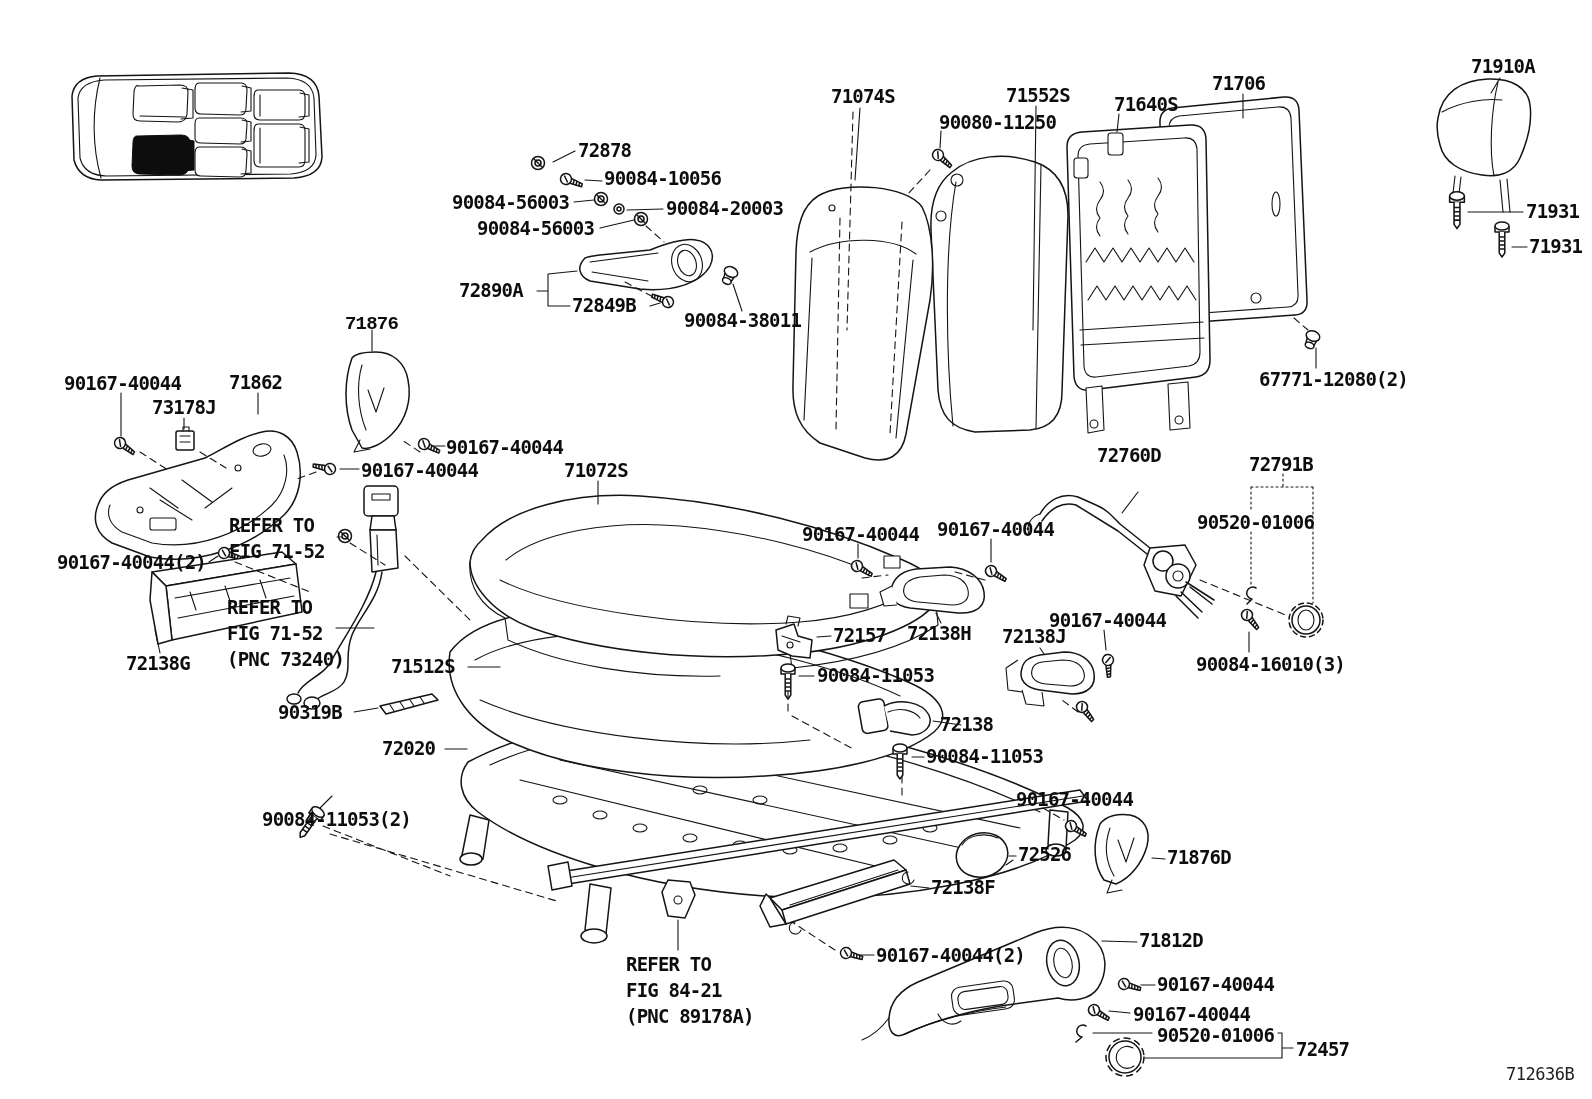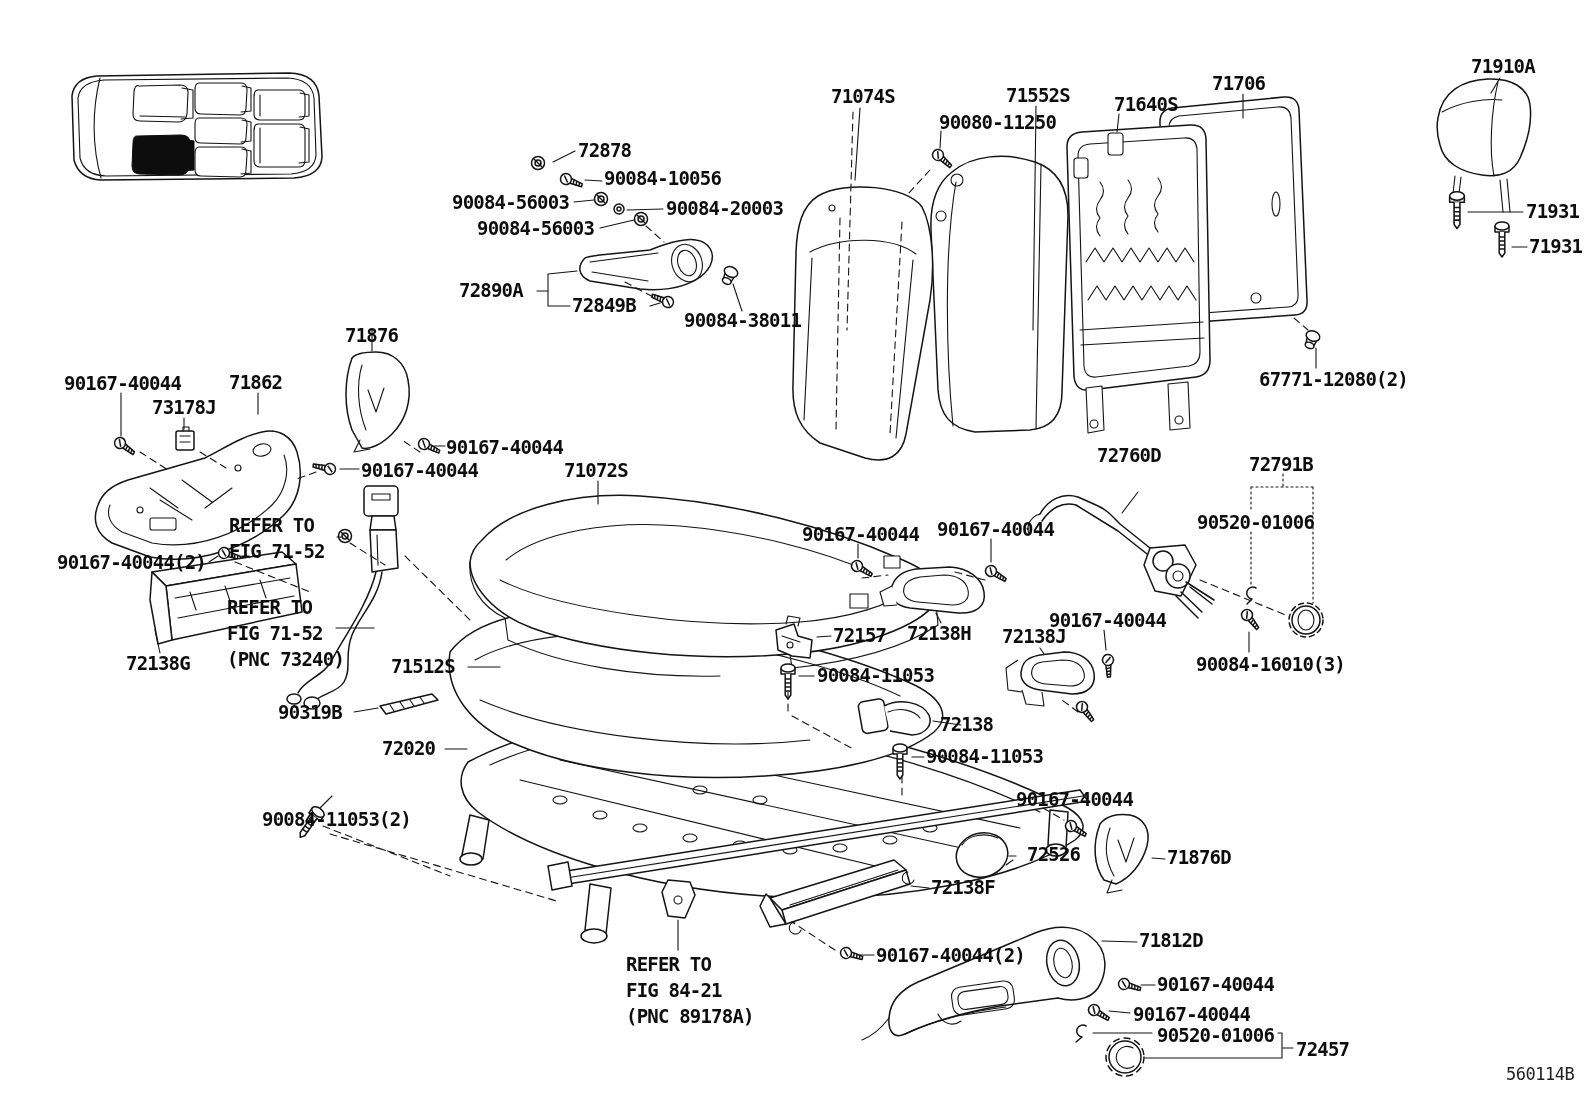--- a/index.html
+++ b/index.html
@@ -449,21 +449,21 @@
 
 <div class="label-layer">
       <div class="plabel" style="left: 578px; top: 141px;">72878</div>
       <div class="plabel" style="left: 604px; top: 169px;">90084-10056</div>
       <div class="plabel" style="left: 452px; top: 193px;">90084-56003</div>
       <div class="plabel" style="left: 666px; top: 199px;">90084-20003</div>
       <div class="plabel" style="left: 477px; top: 219px;">90084-56003</div>
       <div class="plabel" style="left: 459px; top: 281px;">72890A</div>
       <div class="plabel" style="left: 572px; top: 296px;">72849B</div>
       <div class="plabel" style="left: 684px; top: 311px;">90084-38011</div>
-      <div class="plabel" style="left: 345px; top: 326px;">71876</div>
+      <div class="plabel" style="left: 345px; top: 315px; font-family: Liberation Mono, monospace;">71876</div>
       <div class="plabel" style="left: 831px; top: 87px;">71074S</div>
       <div class="plabel" style="left: 894px; top: 113px; margin-left: 45px;">90080-11250</div>
       <div class="plabel" style="left: 1006px; top: 86px;">71552S</div>
       <div class="plabel" style="left: 1092px; top: 95px; margin-left: 22px;">71640S</div>
       <div class="plabel" style="left: 1212px; top: 74px;">71706</div>
       <div class="plabel" style="left: 1471px; top: 57px;">71910A</div>
       <div class="plabel" style="left: 1526px; top: 202px;">71931</div>
       <div class="plabel" style="left: 1529px; top: 237px;">71931</div>
       <div class="plabel" style="left: 1259px; top: 370px;">67771-12080(2)</div>
       <div class="plabel" style="left: 64px; top: 374px;">90167-40044</div>
@@ -485,29 +485,29 @@
       <div class="plabel" style="left: 937px; top: 520px;">90167-40044</div>
       <div class="plabel" style="left: 1049px; top: 611px;">90167-40044</div>
       <div class="plabel" style="left: 833px; top: 626px;">72157</div>
       <div class="plabel" style="left: 907px; top: 624px;">72138H</div>
       <div class="plabel" style="left: 1002px; top: 627px;">72138J</div>
       <div class="plabel" style="left: 817px; top: 666px;">90084-11053</div>
       <div class="plabel" style="left: 940px; top: 715px;">72138</div>
       <div class="plabel" style="left: 926px; top: 747px;">90084-11053</div>
       <div class="plabel" style="left: 1196px; top: 655px;">90084-16010(3)</div>
       <div class="plabel" style="left: 1016px; top: 790px;">90167-40044</div>
-      <div class="plabel" style="left: 1018px; top: 845px; margin-left: 9px;">72526</div>
+      <div class="plabel" style="left: 1018px; top: 845px;">72526</div>
       <div class="plabel" style="left: 1167px; top: 848px;">71876D</div>
       <div class="plabel" style="left: 931px; top: 878px;">72138F</div>
       <div class="plabel" style="left: 876px; top: 946px;">90167-40044(2)</div>
       <div class="plabel" style="left: 1139px; top: 931px;">71812D</div>
       <div class="plabel" style="left: 1157px; top: 975px;">90167-40044</div>
       <div class="plabel" style="left: 1133px; top: 1005px;">90167-40044</div>
       <div class="plabel" style="left: 1157px; top: 1026px;">90520-01006</div>
       <div class="plabel" style="left: 1296px; top: 1040px;">72457</div>
       <div class="plabel note" style="left: 229px; top: 512px;"><div>REFER TO</div><div>FIG 71-52</div></div>
       <div class="plabel note" style="left: 227px; top: 594px;"><div>REFER TO</div><div>FIG 71-52</div><div>(PNC 73240)</div></div>
       <div class="plabel note" style="left: 626px; top: 951px;"><div>REFER TO</div><div>FIG 84-21</div><div>(PNC 89178A)</div></div>
     </div>
 
-<div class="figcode">560114B</div>
+<div class="figcode">712636B</div>
 
 </div>
 
 </body></html>

